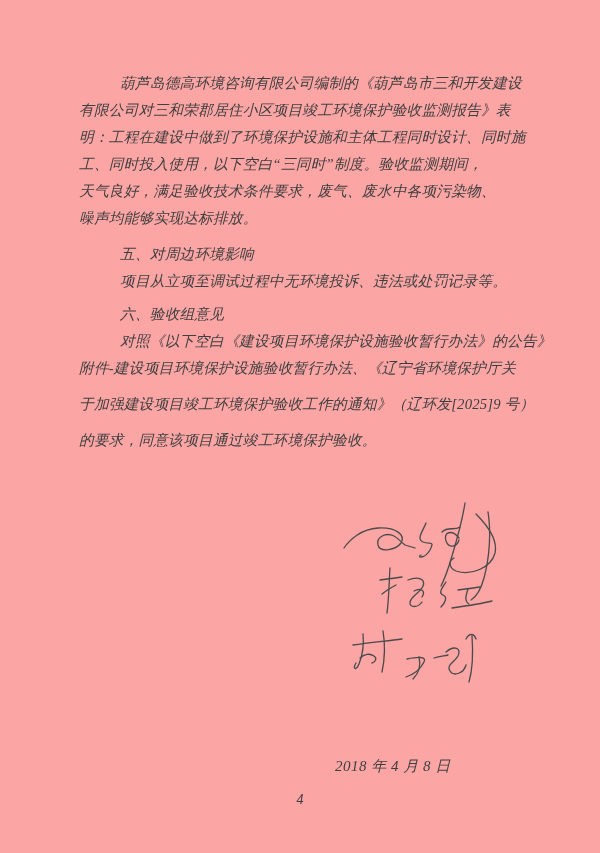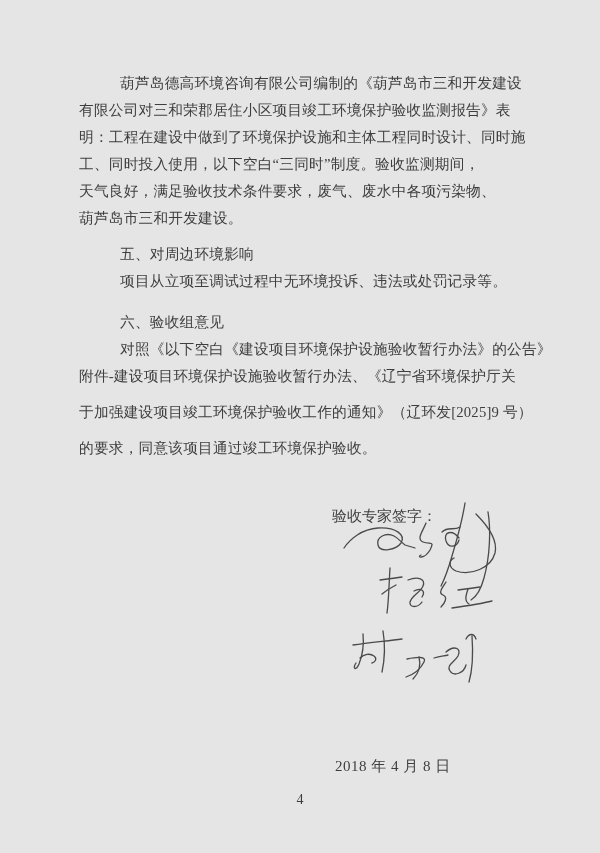--- a/index.html
+++ b/index.html
@@ -1,37 +1,38 @@
 <!DOCTYPE html>
 <html><head>
 <meta charset="utf-8">
 <style>
   html,body{margin:0;padding:0;background:#ffffff;}
   .page{
     position:relative;
     width:600px;height:853px;
-    background:#e5e5e5;
+    background:#fca5a5;
     overflow:hidden;
     font-family:"Liberation Serif","DejaVu Serif",serif;
     color:#3e3e3e;
+    font-style:italic;
   }
   .text-col{
     position:absolute;
     left:79px;top:70px;
     width:455px;
   }
   .ln{
     height:27px;
     line-height:27px;
     font-size:14.7px;
     white-space:nowrap;
     letter-spacing:0.2px;
   }
   .ind{padding-left:41px;}
-  .mt2{margin-top:14px;}
+  .mt2{margin-top:6px;}
   .mt4{margin-top:9px;}
   .sign-label{
     position:absolute;left:332px;top:506px;
     font-size:15px;line-height:20px;white-space:nowrap;
   }
   .date-line{
     position:absolute;left:335px;top:757px;
     font-size:15px;line-height:18px;white-space:nowrap;
     letter-spacing:0.5px;
   }
@@ -49,34 +50,33 @@
 <body>
 
 <div class="page">
 
   <div class="text-col">
     <div class="ln ind">葫芦岛德高环境咨询有限公司编制的《葫芦岛市三和开发建设</div>
     <div class="ln">有限公司对三和荣郡居住小区项目竣工环境保护验收监测报告》表</div>
     <div class="ln">明：工程在建设中做到了环境保护设施和主体工程同时设计、同时施</div>
     <div class="ln">工、同时投入使用，以下空白“三同时”制度。验收监测期间，</div>
     <div class="ln">天气良好，满足验收技术条件要求，废气、废水中各项污染物、</div>
-    <div class="ln">葫芦岛市三和开发建设。</div>
+    <div class="ln">噪声均能够实现达标排放。</div>
 
     <div class="ln ind mt4">五、对周边环境影响</div>
     <div class="ln ind">项目从立项至调试过程中无环境投诉、违法或处罚记录等。</div>
 
     <div class="ln ind mt2">六、验收组意见</div>
     <div class="ln ind">对照《以下空白《建设项目环境保护设施验收暂行办法》的公告》</div>
     <div class="ln">附件-建设项目环境保护设施验收暂行办法、《辽宁省环境保护厅关</div>
     <div class="ln mt4">于加强建设项目竣工环境保护验收工作的通知》（辽环发[2025]9 号）</div>
     <div class="ln mt4">的要求，同意该项目通过竣工环境保护验收。</div>
 
   </div>
 
-  <div class="sign-label">验收专家签字：</div>
 
   <svg class="sig sig1" width="180" height="105" viewBox="0 0 180 105">
     <g stroke="#4a4a4a" stroke-width="1.3">
       <path d="M6,50 C12,41 24,31 40,30 C58,29 68,37 63,45 C58,52 42,55 40,47 C38,39 48,34 56,38 C60,40 63,44 67,47 L77,50"></path>
       <path d="M88,25 C85,33 78,41 85,44 C92,47 97,42 92,52 C86,62 78,59 83,57"></path>
       <path d="M104,34 C110,28 116,33 122,29"></path>
       <path d="M127,5 C125,18 120,38 114,58 C110,72 106,82 103,88"></path>
       <path d="M121,40 C114,31 105,34 108,43 C111,51 119,49 121,42"></path>
       <path d="M138,16 C150,28 160,42 157,55 C153,70 133,78 118,73 C111,70 110,63 116,60"></path>
       <path d="M150,14 C153,32 152,58 146,80 C143,91 138,99 133,102"></path>

